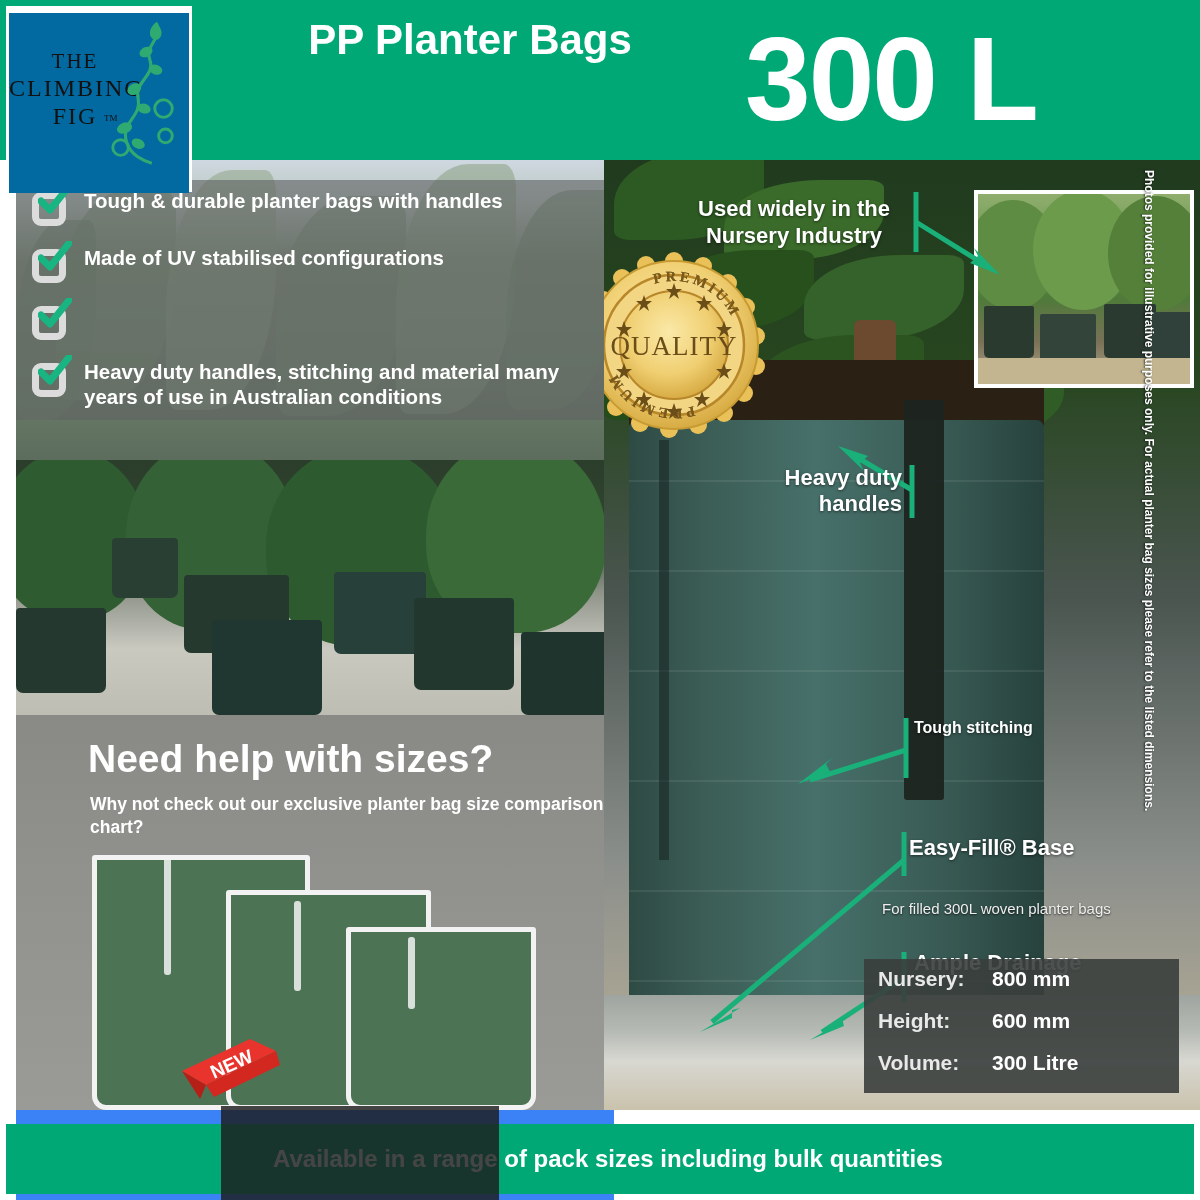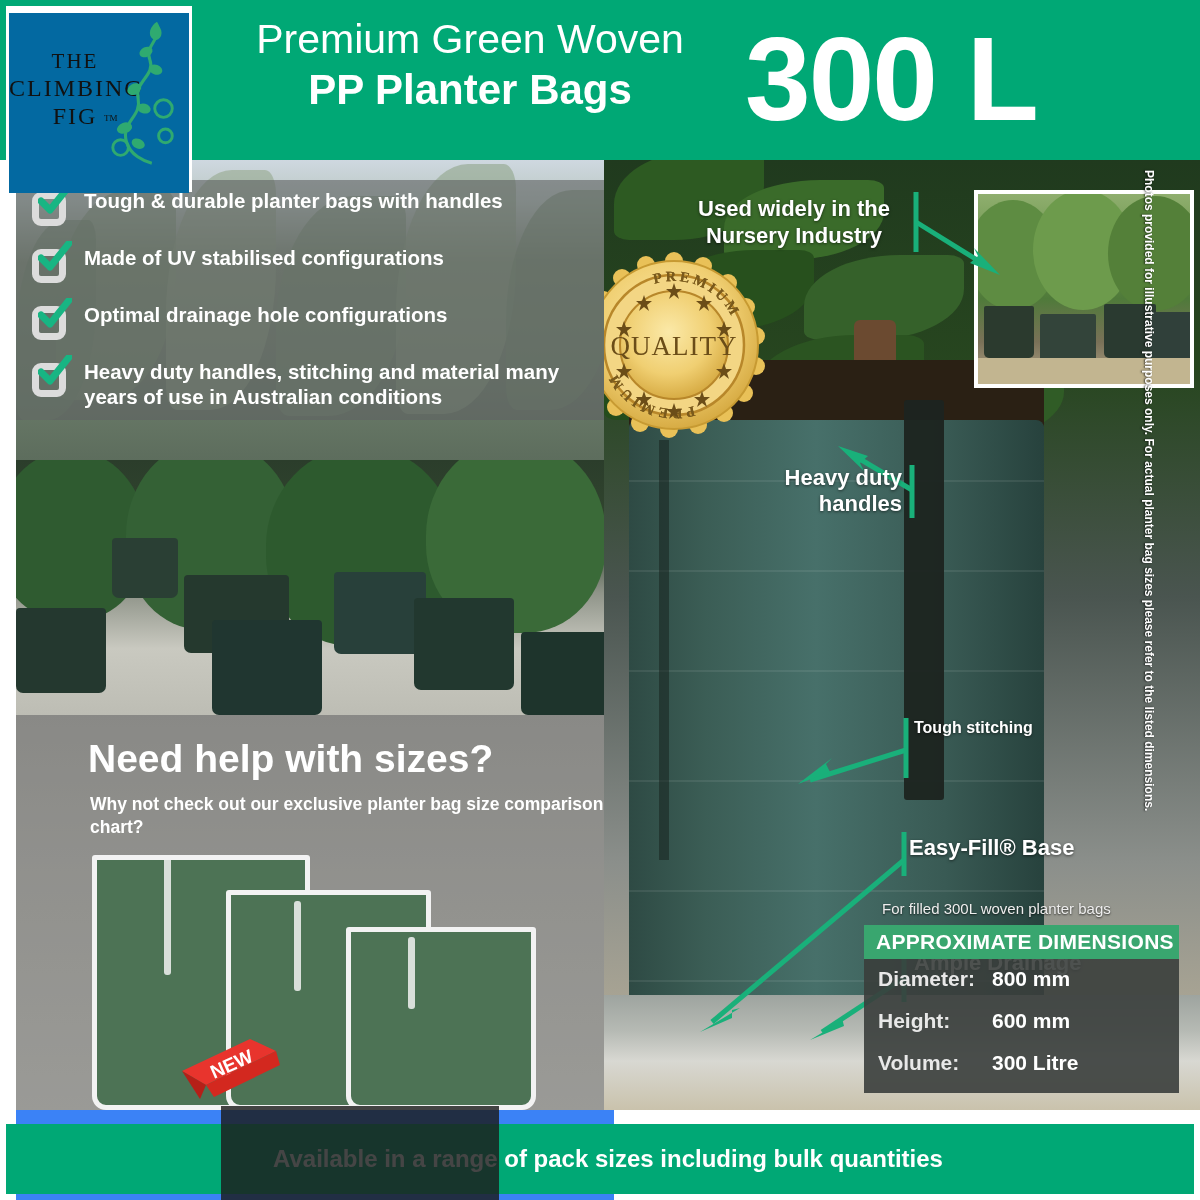--- a/index.html
+++ b/index.html
@@ -108,21 +108,20 @@
   #footer-txt{position:absolute;left:8px;top:0;width:1188px;height:70px;line-height:70px;text-align:center;
               color:#fff;font-size:24px;font-weight:700;}
 </style>
 </head>
 <body>
 
 <div id="page">
 
   <div id="header">
     <div id="header-titles">
-      <div id="title-line1">Premium Green Woven</div>
       <div id="title-line2">PP Planter Bags</div>
     </div>
     <div id="size-badge">300 L</div>
   </div>
 
   <div id="logo-box">
     <div id="logo-inner">
       <div class="logo-word" id="logo-the">THE</div>
       <div class="logo-word" id="logo-climbing">CLIMBING</div>
       <div class="logo-word" id="logo-fig">FIG</div>
@@ -178,21 +177,20 @@
         <span class="feat-text">Made of UV stabilised configurations</span>
       </div>
 
       <div class="feat">
         <span class="chk">
           <span class="box"></span>
           <svg class="tick" viewBox="0 0 34 34">
               <path d="M3 17 L12 26 L32 1" fill="none" stroke="#18b583" stroke-width="7" stroke-linecap="round" stroke-linejoin="round"></path>
             </svg>
         </span>
-        <span class="feat-text">Optimal drainage hole configurations</span>
       </div>
 
       <div class="feat">
         <span class="chk">
           <span class="box"></span>
           <svg class="tick" viewBox="0 0 34 34">
               <path d="M3 17 L12 26 L32 1" fill="none" stroke="#18b583" stroke-width="7" stroke-linecap="round" stroke-linejoin="round"></path>
             </svg>
         </span>
         <span class="feat-text">Heavy duty handles, stitching and material many years of use in Australian conditions</span>
@@ -361,26 +359,23 @@
     </svg>
 
     <div class="anno" id="anno-handles">Heavy duty handles</div>
     <div class="anno" id="anno-nursery">Used widely in the Nursery Industry</div>
     <div class="anno" id="anno-stitch">Tough stitching</div>
     <div class="anno" id="anno-easyfill">Easy-Fill® Base</div>
     <div class="anno" id="anno-drain">Ample Drainage</div>
 
     <div id="dims-caption">For filled 300L woven planter bags</div>
     <div id="dims-box">
-      <div id="dims-head">
-        <div id="dims-head-txt">APPROXIMATE DIMENSIONS</div>
-      </div>
       <div id="dims-body">
         <div class="dim-row">
-          <span class="dim-k">Diameter:</span>
+          <span class="dim-k">Nursery:</span>
           <span class="dim-v">800 mm</span>
         </div>
         <div class="dim-row">
           <span class="dim-k">Height:</span>
           <span class="dim-v">600 mm</span>
         </div>
         <div class="dim-row">
           <span class="dim-k">Volume:</span>
           <span class="dim-v">300 Litre</span>
         </div>

